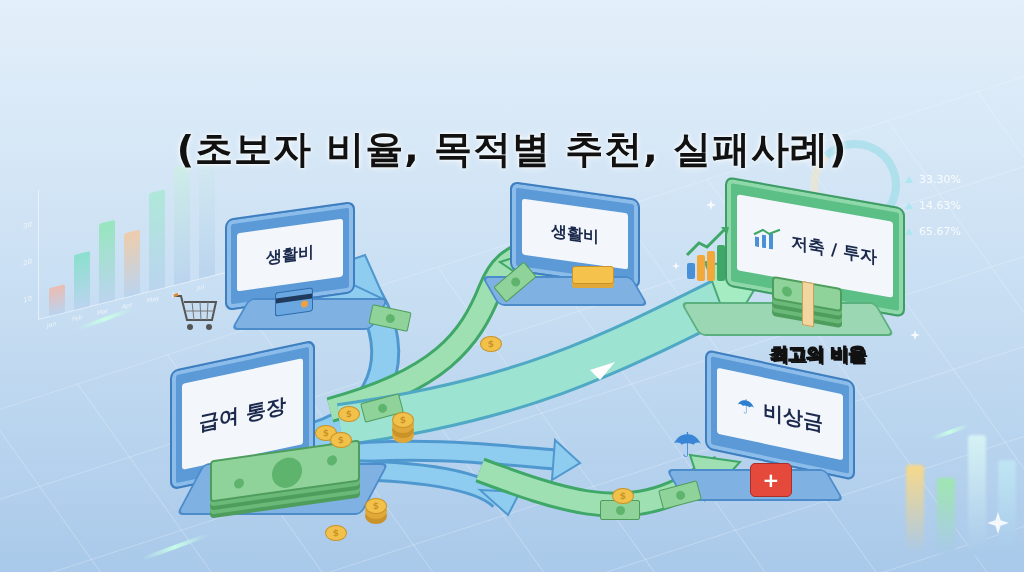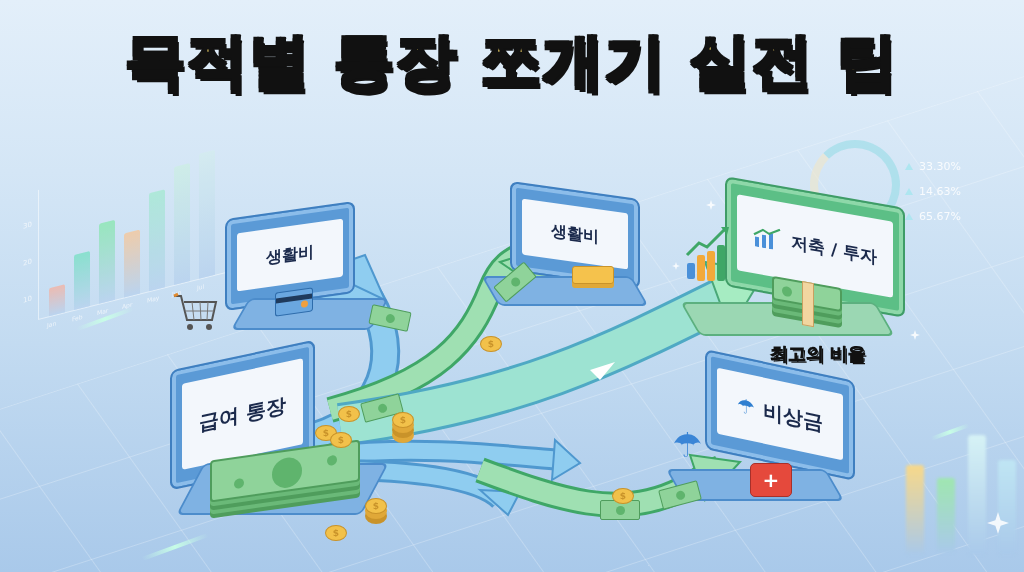--- a/index.html
+++ b/index.html
@@ -34,21 +34,21 @@
   .bg-chart .bar { position: absolute; bottom: 0; width: 16px; border-radius: 2px 2px 0 0; }
   .bg-chart .xtick { position: absolute; bottom: -12px; font-size: 6px; color: rgba(255,255,255,0.8); }
 
   
   .donut {
     position: absolute; left: 810px; top: 140px; width: 90px; height: 90px;
     border-radius: 50%; border: 8px solid rgba(150,220,230,0.6);
     border-left-color: rgba(240,230,200,0.6);
   }
   .pct-list { position: absolute; left: 905px; top: 160px; }
-  .pct-row { display: flex; align-items: center; gap: 6px; margin-bottom: 12px; color: rgba(255,255,255,0.85); font-size: 11px; }
+  .pct-row { display: flex; align-items: center; gap: 6px; margin-bottom: 12px; color: rgba(255,255,255,0.85); font-size: 11px; margin-top: 13px; }
   .pct-row .tri { width: 0; height: 0; border-left: 4px solid transparent; border-right: 4px solid transparent; border-bottom: 7px solid rgba(170,230,240,0.9); }
 
   
   .bgbar { position: absolute; border-radius: 3px; filter: blur(1.5px); }
 
   
   .title {
     position: absolute; left: 0; right: 0; top: 22px; text-align: center;
     font-family: "DejaVu Sans", sans-serif; font-weight: bold;
     font-size: 60px; letter-spacing: 2px; color: #f7d96a;
@@ -99,21 +99,21 @@
     font-size: 9px; font-weight: bold; color: #c9932a;
   }
   .stack-bill {
     position: absolute; border-radius: 4px;
     background: #8fd39a; border: 2px solid #4f9d5c;
     box-shadow: 0 4px 0 #6ab978, 0 8px 0 #4f9d5c, 0 12px 0 #6ab978, 0 16px 0 #4f9d5c;
   }
   .stack-bill .c { position: absolute; border-radius: 50%; background: #5fb46d; }
 
   .highlight {
-    position: absolute; font-weight: normal; font-size: 18px; color: #0f766e;
+    position: absolute; font-weight: bold; font-size: 18px; color: #0f766e;
     -webkit-text-stroke: 1.5px #111;
     text-shadow: 2px 2px 0 #111;
   }
 
   .sparkle { position: absolute; width: 16px; height: 16px; background: rgba(255,255,255,0.85);
     clip-path: polygon(50% 0, 62% 38%, 100% 50%, 62% 62%, 50% 100%, 38% 62%, 0 50%, 38% 38%); }
   .glow-line { position: absolute; height: 4px; border-radius: 2px;
     background: linear-gradient(90deg, rgba(180,255,220,0), rgba(200,255,230,0.95), rgba(180,255,220,0)); }
 </style>
 </head>
@@ -296,14 +296,14 @@
   <div class="coin" style="left:480px;top:336px">$</div>
   <div class="coin" style="left:365px;top:498px;box-shadow:0 5px 0 #e0a838,0 10px 0 #c9932a">$</div>
   <div class="coin" style="left:325px;top:525px">$</div>
   <div class="coin" style="left:612px;top:488px">$</div>
 
   <div class="sparkle" style="left:987px;top:512px;width:22px;height:22px"></div>
   <div class="sparkle" style="left:706px;top:200px;width:10px;height:10px"></div>
   <div class="sparkle" style="left:672px;top:262px;width:8px;height:8px"></div>
   <div class="sparkle" style="left:910px;top:330px;width:10px;height:10px"></div>
 
-  <div class="title">목적별 통장 쪼개기 실전 팁</div>
+  <div class="subtitle">(초보자 비율, 목적별 추천, 실패사례)</div>
 </div>
 
 </body></html>

